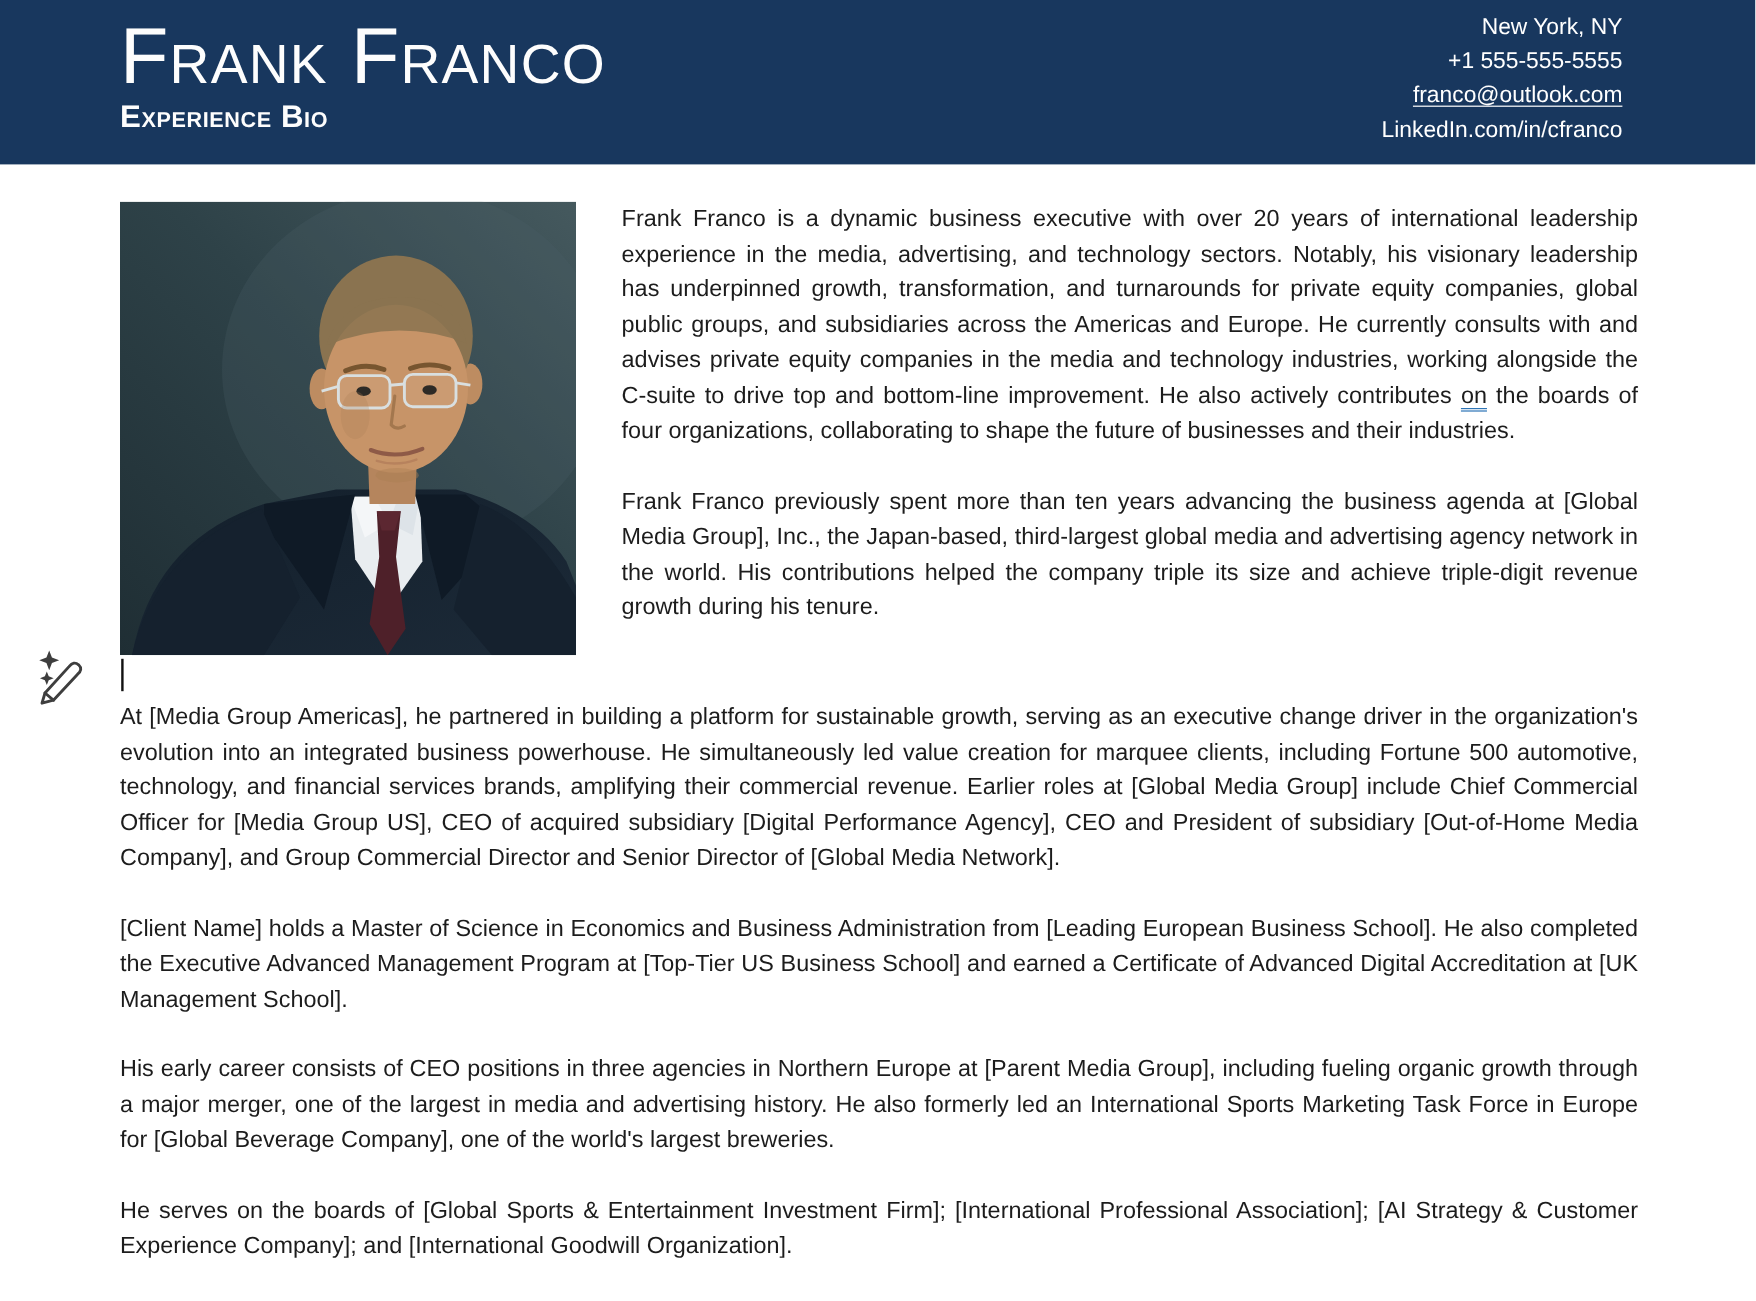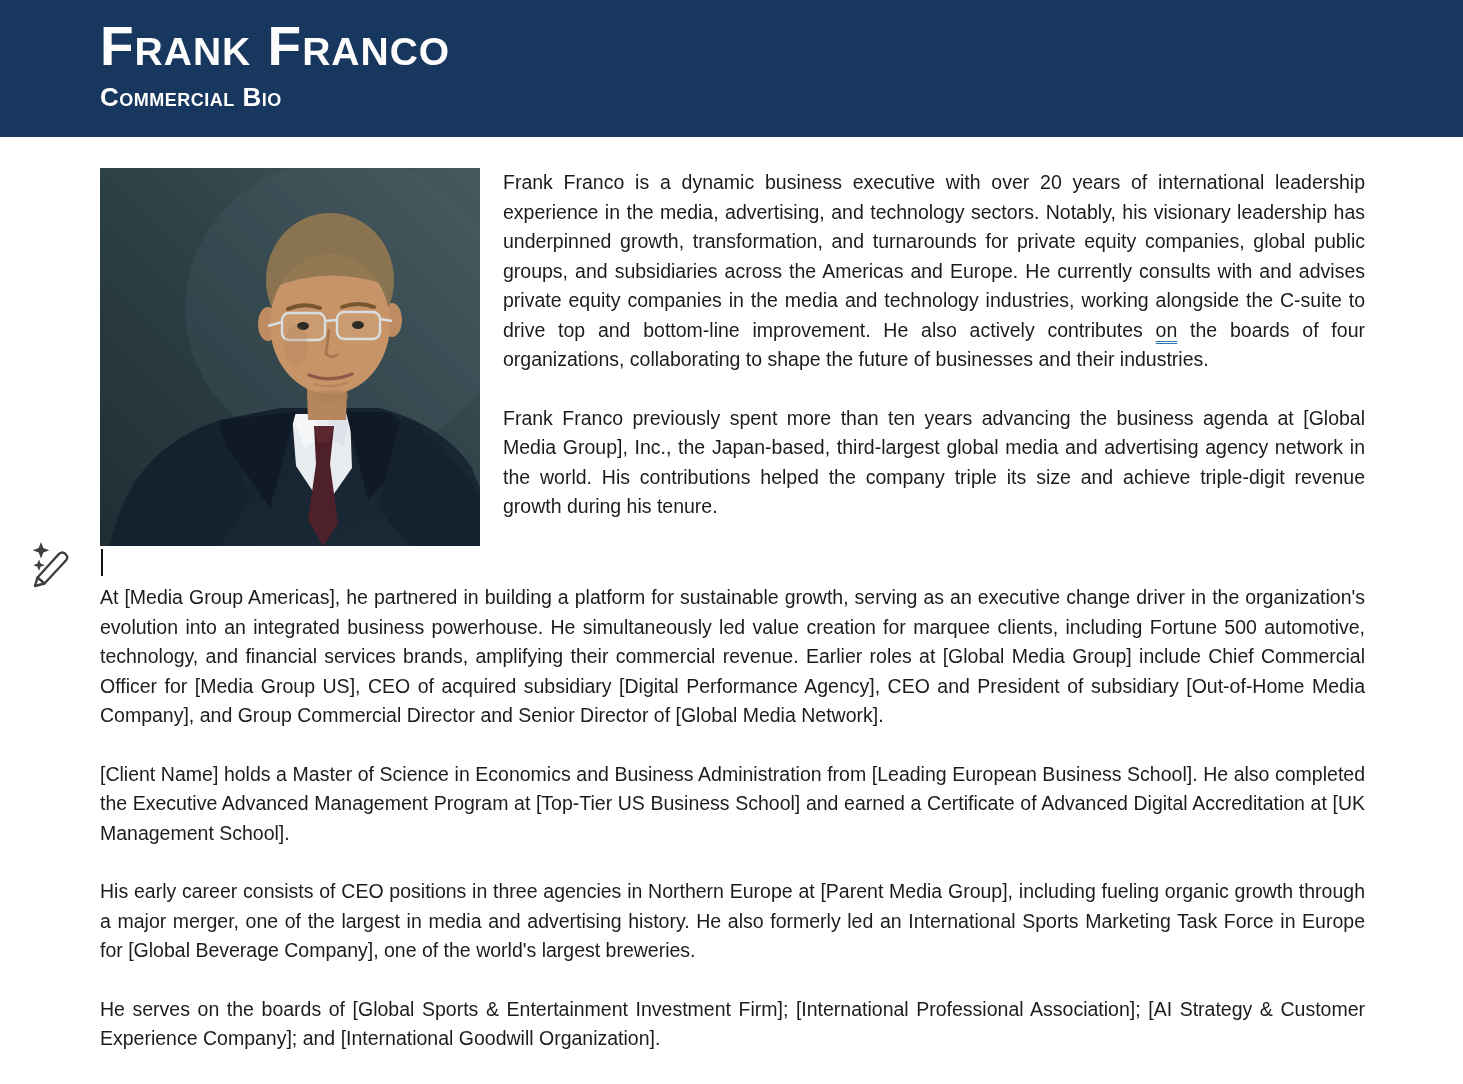--- a/index.html
+++ b/index.html
@@ -23,22 +23,22 @@
     background: #18375E;
     color: #ffffff;
   }
   .banner-left {
     position: absolute;
     left: 100px;
     top: 18px;
   }
   .person-name {
     font-variant: small-caps;
-    font-weight: 700;
-    font-size: 55px;
+    font-weight: 400;
+    font-size: 66px;
     letter-spacing: 1px;
     line-height: 56px;
     color: #fdfdfd;
   }
   .doc-subtitle {
     font-variant: small-caps;
     font-weight: 700;
     font-size: 26px;
     letter-spacing: 0.5px;
     margin-top: 8px;
@@ -56,21 +56,21 @@
 
   
   .content {
     position: absolute;
     top: 168px;
     left: 100px;
     width: 1265px;
   }
   .top-row {
     display: flex;
-    gap: 23px;
+    gap: 38px;
     align-items: flex-start;
   }
   .photo-col { width: 380px; flex: 0 0 380px; }
   .photo-frame {
     width: 380px;
     height: 378px;
     overflow: hidden;
     display: block;
   }
   .text-cursor {
@@ -113,21 +113,27 @@
   }
 </style>
 </head>
 <body>
 
 <div class="page">
 
   <div class="banner">
     <div class="banner-left">
       <div class="person-name">Frank Franco</div>
-      <div class="doc-subtitle">Commercial Bio</div>
+      <div class="doc-subtitle">Experience Bio</div>
+    </div>
+    <div class="banner-right">
+      <div>New York, NY</div>
+      <div>+1 555-555-5555</div>
+      <div><span class="contact-link">franco@outlook.com</span></div>
+      <div>LinkedIn.com/in/cfranco</div>
     </div>
   </div>
 
   <button class="copilot-btn">
     <span>
       <svg width="46" height="48" viewBox="0 0 46 48">
         <g fill="#3e3e3e" stroke="none">
           <path d="M15 1 l2.3 6 6 2.3 -6 2.3 -2.3 6 -2.3 -6 -6 -2.3 6 -2.3 Z"></path>
           <path d="M13 18.5 l1.6 4.1 4.1 1.6 -4.1 1.6 -1.6 4.1 -1.6 -4.1 -4.1 -1.6 4.1 -1.6 Z"></path>
         </g>

